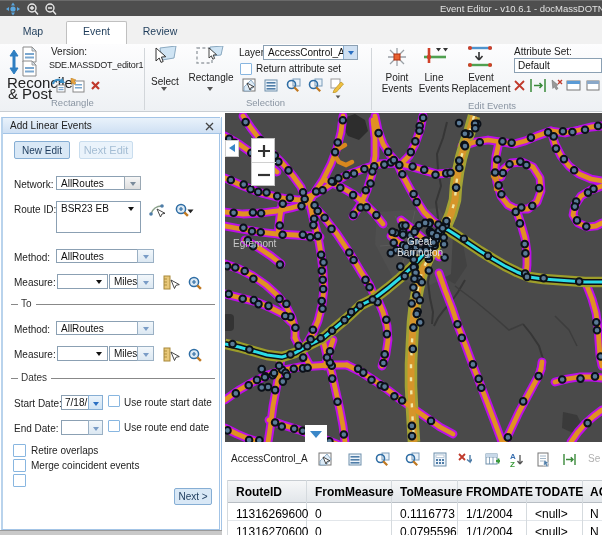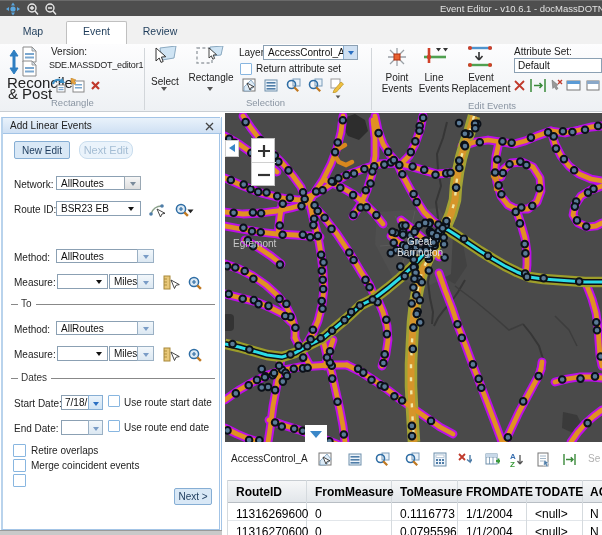--- a/index.html
+++ b/index.html
@@ -162,30 +162,30 @@
 </div>
 
 <div class="abs" style="left:1px;top:117px;width:219px;height:413px;background:#fff;border:1px solid #a3c4e6;border-left:2px solid #b9d3ec">
   <div class="abs" style="left:0;top:0;width:218px;height:16px;background:linear-gradient(#e9f2fb,#cfe0f3);border-bottom:1px solid #a3c4e6">
     <div class="abs" style="left:7px;top:2px;font-size:10px;color:#222">Add Linear Events</div>
     <svg class="abs" style="right:7px;top:4px" width="9" height="9">
         <path d="M1,1 l7,7 m0,-7 l-7,7" stroke="#444" stroke-width="1.3"></path>
       </svg>
   </div>
   <div class="btnblue abs" style="left:11px;top:23px;width:56px;height:18px;line-height:17px">New Edit</div>
-  <div class="abs" style="left:76px;top:23px;width:54px;height:18px;line-height:17px;background:#eaf3fb;border:1px solid #c9ddee;border-radius:8px;color:#a4bdd4;font-size:11px;text-align:center">Next Edit</div>
+  <div class="abs" style="left:76px;top:23px;width:54px;height:18px;line-height:17px;background:#eaf3fb;border:1px solid #c9ddee;border-radius:2px;color:#a4bdd4;font-size:11px;text-align:center">Next Edit</div>
 
   <div class="abs lbl" style="left:11px;top:61px">Network:</div>
   <div class="box abs" style="left:53px;top:58px;width:69px;height:14px;padding:1px 0 0 4px">AllRoutes</div>
   <div class="abs" style="left:121px;top:58px;width:17px;height:14px;background:linear-gradient(#f6f6f6,#dedede);border:1px solid #9aa8b4">
       <div class="caret" style="left:5px;top:5px;border-top-color:#7a8a9a"></div>
     </div>
 
   <div class="abs lbl" style="left:11px;top:86px">Route ID:</div>
-  <div class="box abs" style="left:53px;top:83px;width:85px;height:15px;padding:1px 5px 0 4px">BSR23 EB</div>
+  <div class="box abs" style="left:53px;top:83px;width:85px;height:32px;padding:1px 5px 0 4px">BSR23 EB</div>
   <div class="caret" style="left:125px;top:89px;border-top-color:#111"></div>
   <svg class="abs" style="left:146px;top:85px" width="17" height="15">
       <path d="M2,11 C4,5 7,3 13,3" fill="none" stroke="#8aa08a" stroke-width="1.6"></path>
       <circle cx="2" cy="11" r="1.8" fill="#4f7da8"></circle>
       <circle cx="13" cy="3" r="1.8" fill="#4f7da8"></circle>
       <path d="M8,6 l3.5,8 1.4,-3 3.1,-0.7 z" fill="#fff" stroke="#333" stroke-width="0.9"></path>
     </svg>
   <svg class="abs" style="left:172px;top:85px" width="19" height="16">
       <circle cx="6" cy="6" r="4.6" fill="#ddeaf4" stroke="#2e6da4" stroke-width="1.5"></circle>
       <path d="M4,6 h4 M6,4 v4" stroke="#2e6da4" stroke-width="1.2"></path>

